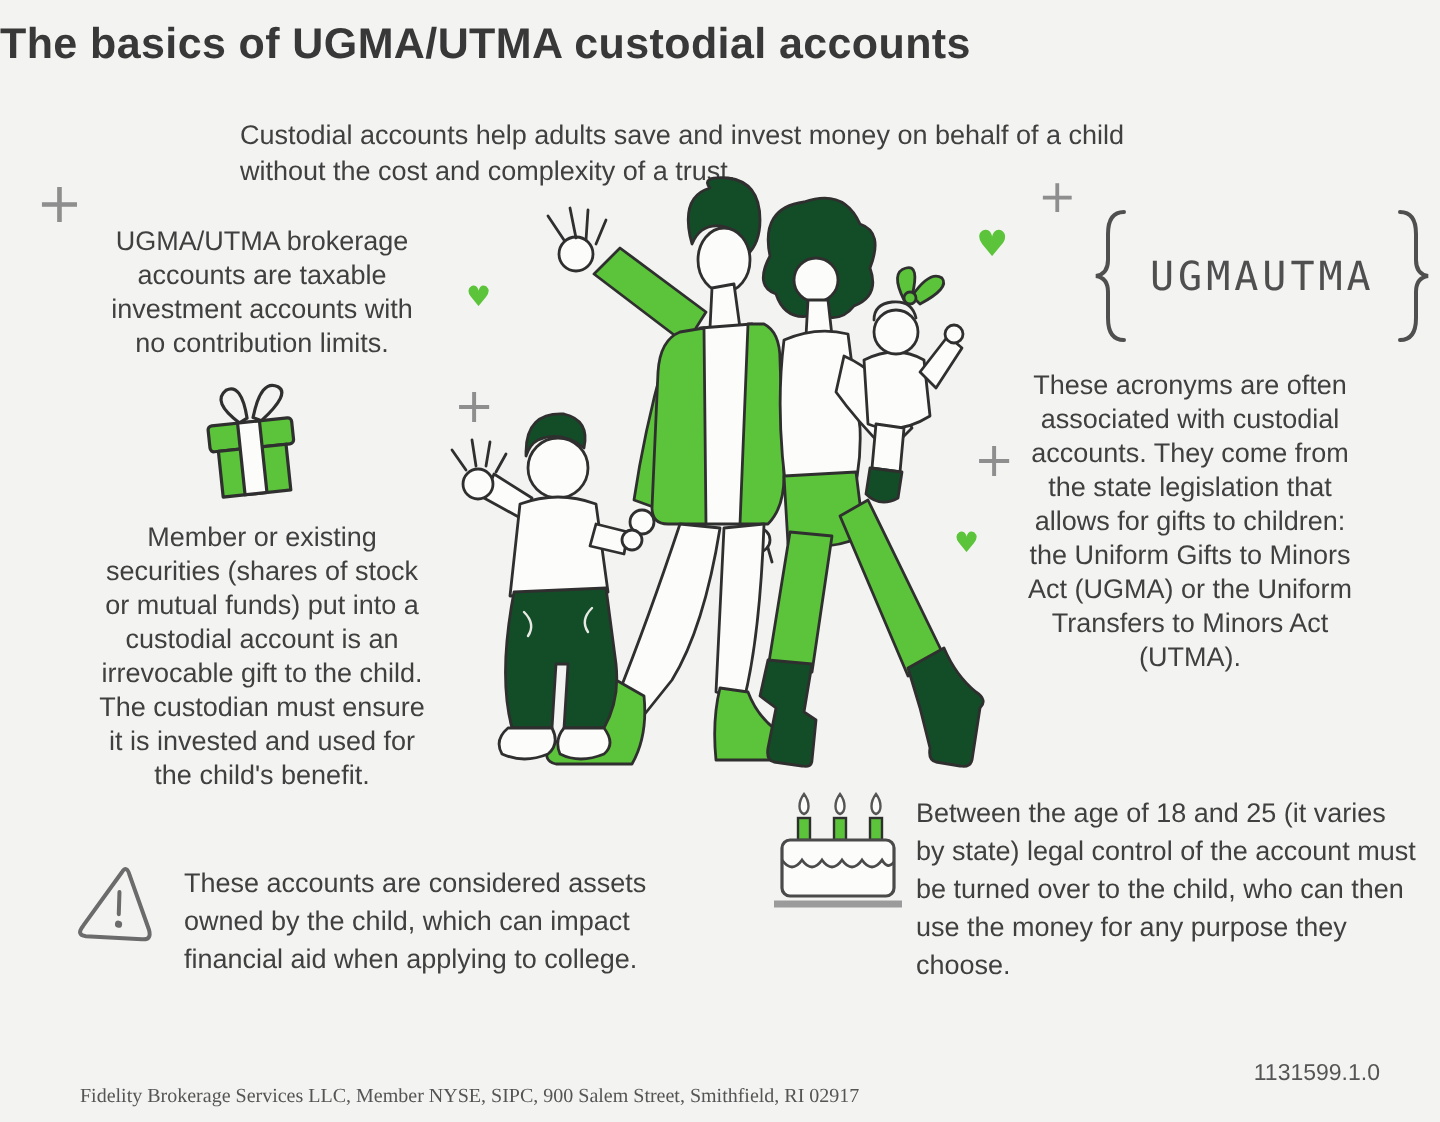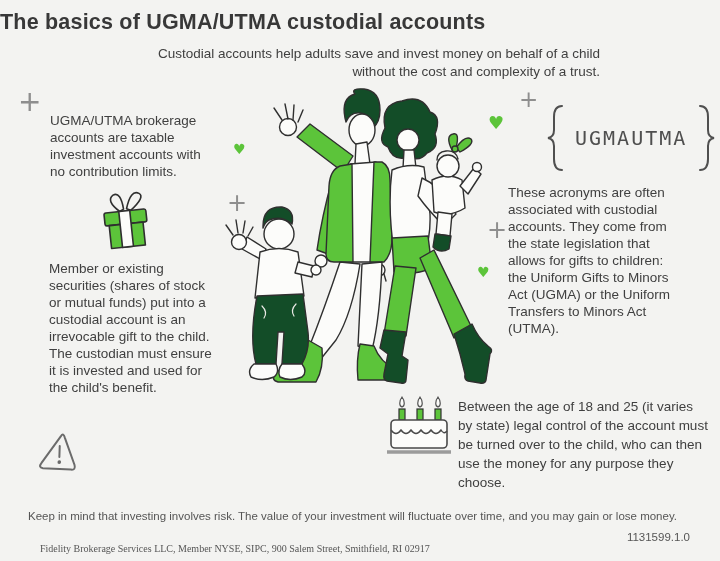--- a/index.html
+++ b/index.html
@@ -8,25 +8,25 @@
     background:#f3f3f1;
     font-family:"Liberation Sans",sans-serif;
     color:#3e3e3e;
   }
   .title{
     position:absolute;top:10px;left:0;width:720px;margin:0;
     font-size:21.5px;font-weight:bold;color:#383838;
     letter-spacing:.2px;
   }
   .subtitle{
-    position:absolute;top:45px;left:120px;width:480px;margin:0;
-    text-align:right;font-size:13.5px;line-height:17.5px;color:#404040;
+    position:absolute;top:59px;left:120px;width:480px;margin:0;
+    text-align:left;font-size:13.5px;line-height:17.5px;color:#404040;
   }
   .col-text{
-    position:absolute;margin:0;
+    position:absolute;margin:0;text-align:center;
     font-size:13.5px;line-height:17px;color:#404040;
   }
   #left-intro{left:50px;top:112px;width:162px;}
   #left-gift-text{left:49px;top:260px;width:164px;}
   #right-desc{left:508px;top:184px;width:174px;}
   .callout-text{
     position:absolute;margin:0;text-align:left;
     font-size:13.5px;line-height:19px;color:#404040;
   }
   #warning-text{left:92px;top:432px;width:246px;}
@@ -176,31 +176,31 @@
 
   <div class="icon-box" style="left:36px;top:429px;">
     <svg width="46" height="46" viewBox="0 0 46 46">
       <g transform="rotate(7 23 23)">
         <path d="M23 7 Q25 3 27 8 L40 34 Q42 39 37 39 L9 41 Q4 41 7 36 Z" fill="none" stroke="#6b6b6b" stroke-width="2" stroke-linejoin="round"></path>
         <path d="M23 17 L24 28" stroke="#6b6b6b" stroke-width="2" stroke-linecap="round"></path>
         <circle cx="24.5" cy="33" r="1.8" fill="#6b6b6b"></circle>
       </g>
     </svg>
   </div>
+  <p class="callout-text" id="warning-text">These accounts are considered assets owned by the child, which can impact financial aid when applying to college.</p>
 
   <div class="icon-box" style="left:386px;top:396px;">
     <svg width="66" height="62" viewBox="0 0 66 62" fill="none">
       <path d="M16 1 C19 5 19 10 16 11 C13 10 13 5 16 1 Z M34 1 C37 5 37 10 34 11 C31 10 31 5 34 1 Z M52 1 C55 5 55 10 52 11 C49 10 49 5 52 1 Z" fill="#fcfcfa" stroke="#555" stroke-width="1.2"></path>
       <rect x="13" y="13" width="6" height="11" fill="#5cc43a" stroke="#2f2f2f" stroke-width="1.2"></rect>
       <rect x="31" y="13" width="6" height="11" fill="#5cc43a" stroke="#2f2f2f" stroke-width="1.2"></rect>
       <rect x="49" y="13" width="6" height="11" fill="#5cc43a" stroke="#2f2f2f" stroke-width="1.2"></rect>
       <rect x="5" y="24" width="56" height="28" rx="4" fill="#fcfcfa" stroke="#4a4a4a" stroke-width="1.6"></rect>
       <path d="M5 34 Q10 41 15 34 Q20 41 25 34 Q30 41 35 34 Q40 41 45 34 Q50 41 55 34 Q58 39 61 35" stroke="#4a4a4a" stroke-width="1.4"></path>
       <path d="M1 56 L65 56" stroke="#9b9b9b" stroke-width="3.5"></path>
     </svg>
   </div>
   <p class="callout-text" id="age-text">Between the age of 18 and 25 (it varies by state) legal control of the account must be turned over to the child, who can then use the money for any purpose they choose.</p>
 
-  <p class="footer-risk">Keep in mind that investing involves risk. The value of your investment will fluctuate over time, and you may gain or lose money.</p>
   <p class="footer-legal">Fidelity Brokerage Services LLC, Member NYSE, SIPC, 900 Salem Street, Smithfield, RI 02917</p>
   <p class="footer-doc">1131599.1.0</p>
 
 </div>
 
 </body></html>

